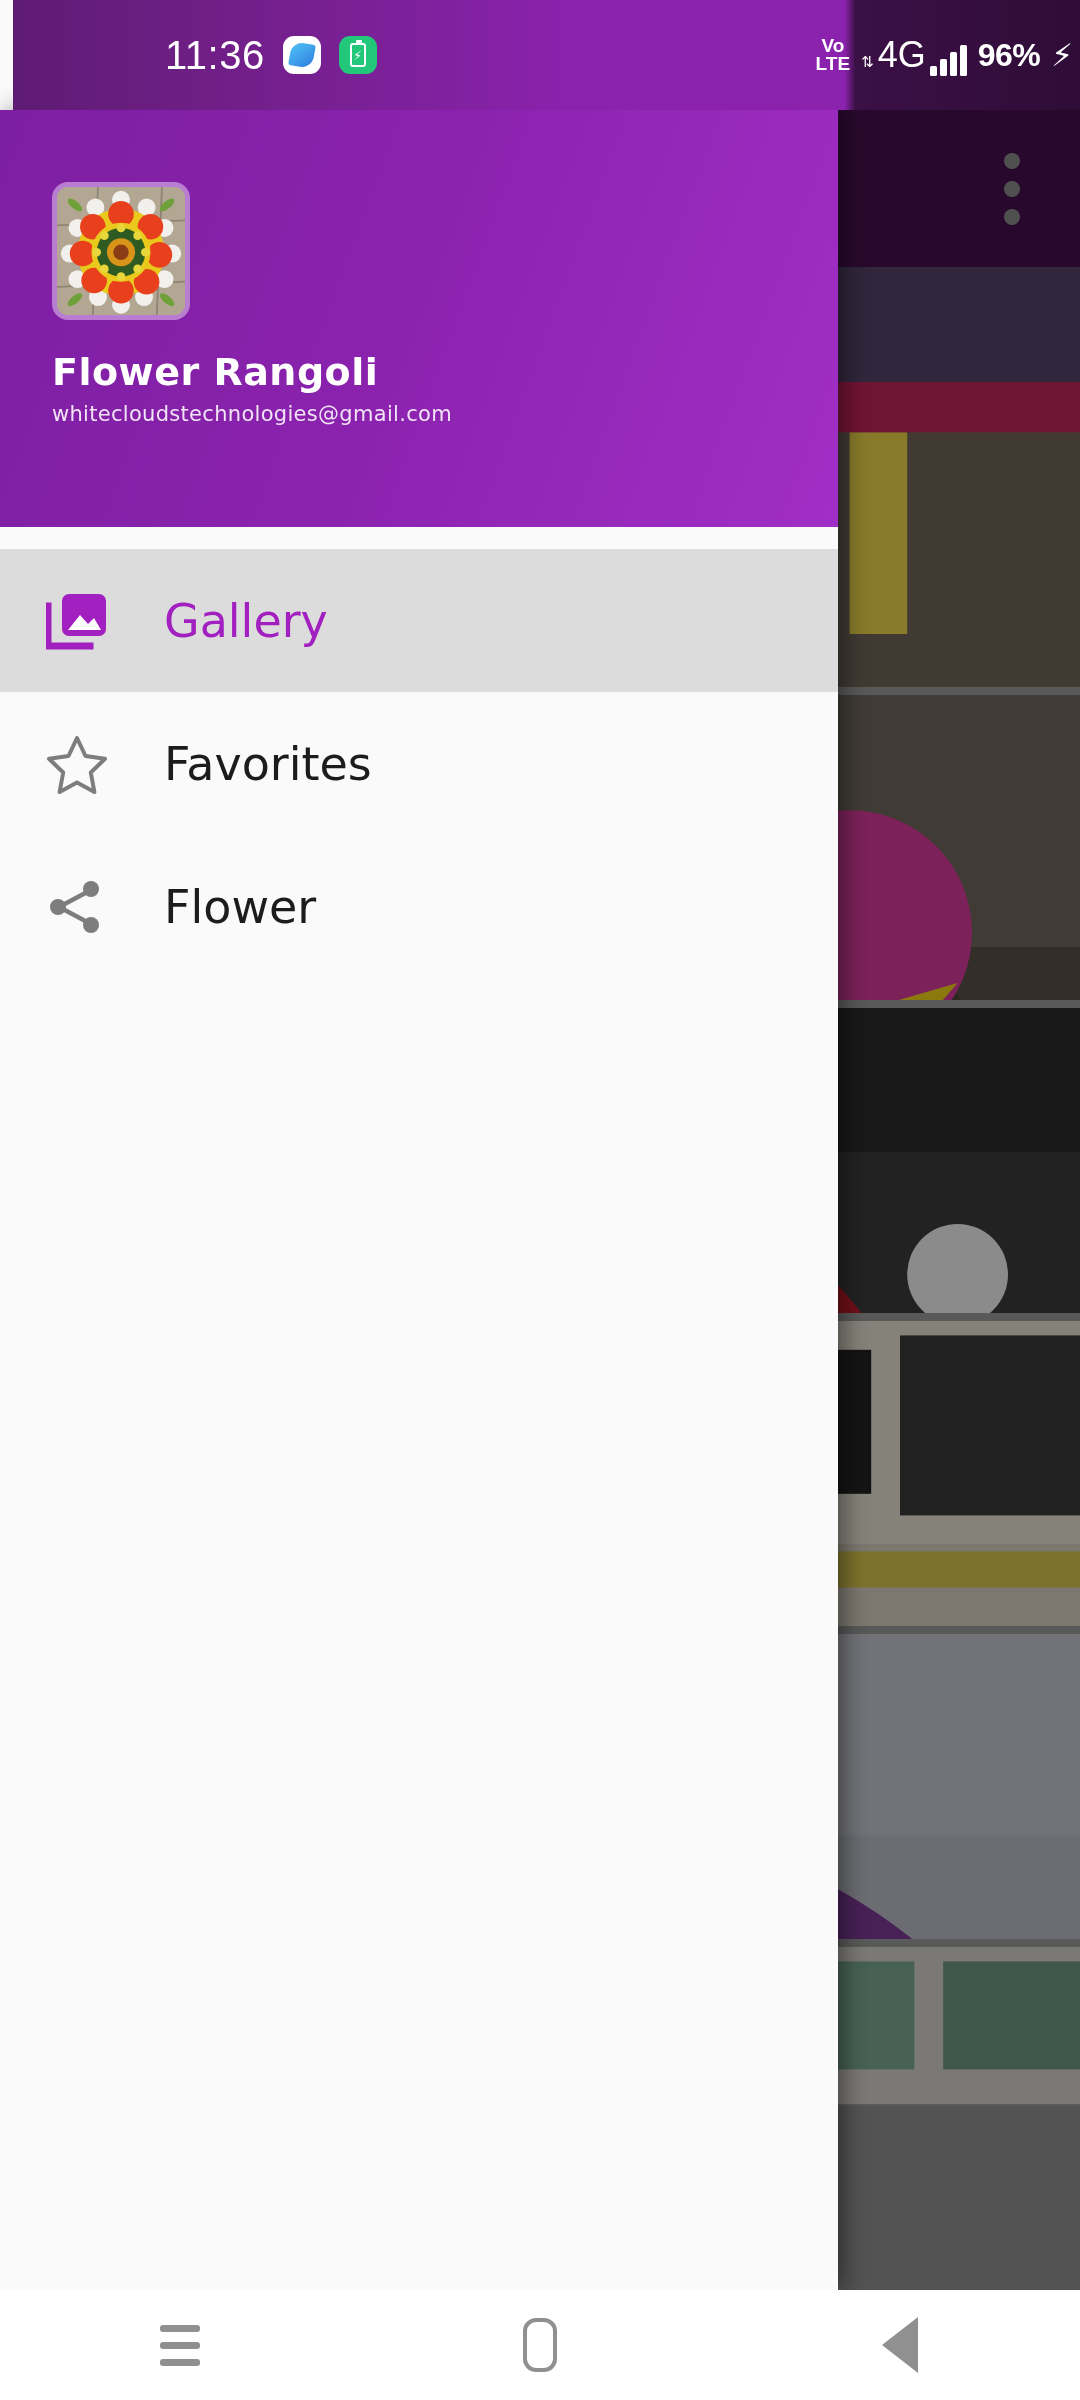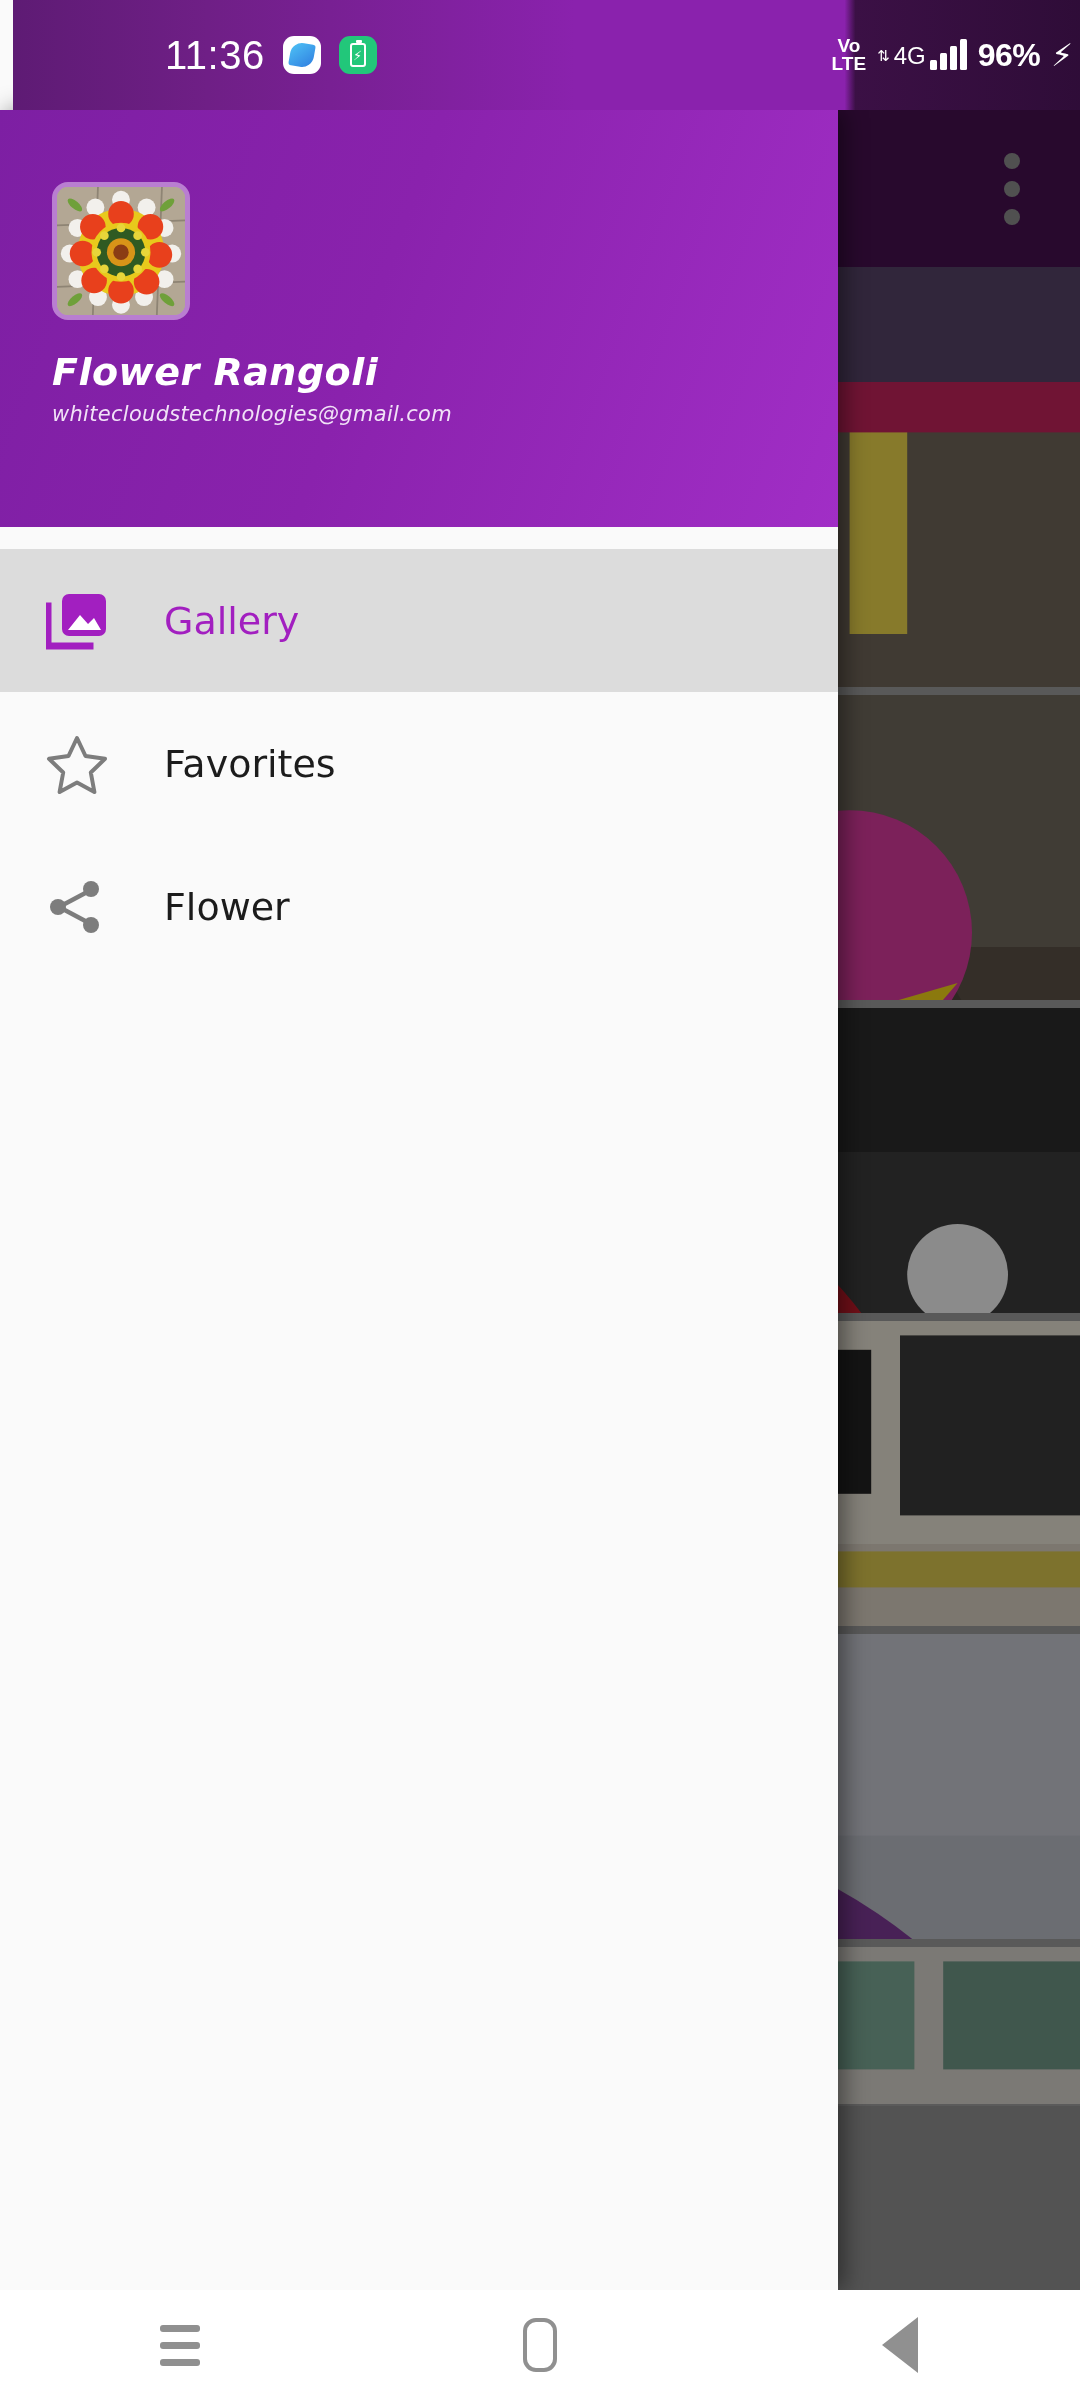--- a/index.html
+++ b/index.html
@@ -76,21 +76,21 @@
     display: flex; flex-direction: column; align-items: center;
     line-height: 0.95; font-weight: 700; font-size: 19px;
     font-family: "Liberation Sans", sans-serif;
   }
   .volte span:first-child { letter-spacing: 0px; }
   .net-group { display: flex; align-items: flex-end; gap: 4px; }
   .dataarrows {
     font-size: 15px; line-height: 0.8;
     display: flex; flex-direction: column; margin-bottom: 8px;
   }
-  .net-label { font-size: 24px; font-weight: 500; font-family: "Liberation Sans", sans-serif; }
+  .net-label { font-size: 36px; font-weight: 500; font-family: "Liberation Sans", sans-serif; }
   .sig-bars { display: flex; align-items: flex-end; gap: 3px; height: 30px; }
   .sig-bars i { display: block; width: 7px; background: #ffffff; border-radius: 1.5px; }
   .sig-bars i:nth-child(1) { height: 10px; }
   .sig-bars i:nth-child(2) { height: 17px; }
   .sig-bars i:nth-child(3) { height: 24px; }
   .sig-bars i:nth-child(4) { height: 31px; }
   .batt-pct { font-size: 32px; font-weight: 700; font-family: "Liberation Sans", sans-serif; letter-spacing: -0.5px; }
   .charge-bolt { font-size: 31px; line-height: 1; }
 
   
@@ -162,21 +162,20 @@
     background: #fafafa;
     z-index: 20;
     box-shadow: 6px 0 22px rgba(0,0,0,0.45);
     display: flex; flex-direction: column;
   }
   .drawer-header {
     height: 417px; width: 100%;
     background: linear-gradient(110deg, #7d1fa3 0%, #8a22ad 45%, #a12ec6 100%);
     position: relative;
     padding: 72px 0 0 52px;
-    font-style: italic;
   }
   .app-thumb {
     width: 138px; height: 138px;
     border-radius: 16px;
     border: 5px solid #b97ed1;
     overflow: hidden; position: relative;
     background: #b8ac9a;
   }
   .rangoli-mini { position: absolute; inset: 0; }
   .drawer-title {
@@ -202,21 +201,21 @@
     height: 143px;
     display: flex; align-items: center;
     padding-left: 46px;
   }
   .nav-item.selected { background: #dcdcdc; }
   .nav-icon {
     width: 88px; min-width: 88px;
     display: flex; align-items: center; justify-content: flex-start;
   }
   .nav-label {
-    font-size: 38px;
+    font-size: 46px;
     font-family: "DejaVu Sans", sans-serif;
     color: #1c1c1c;
     margin-left: 30px;
   }
   .nav-item.selected .nav-label { color: #a21fc0; }
 
   
   .sysnav {
     position: absolute; bottom: 0; left: 0;
     width: 1080px; height: 110px;

